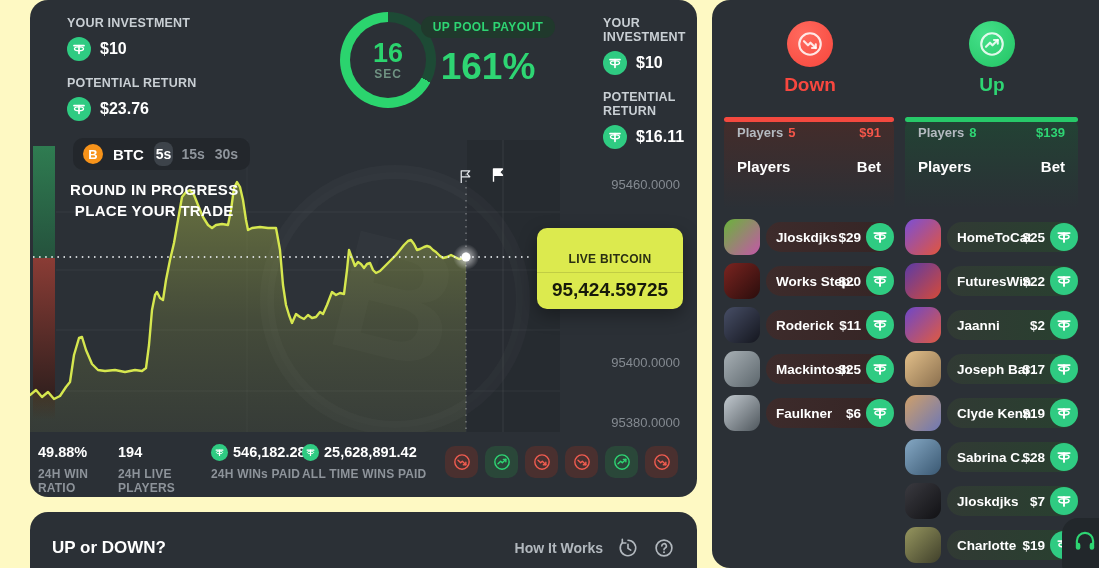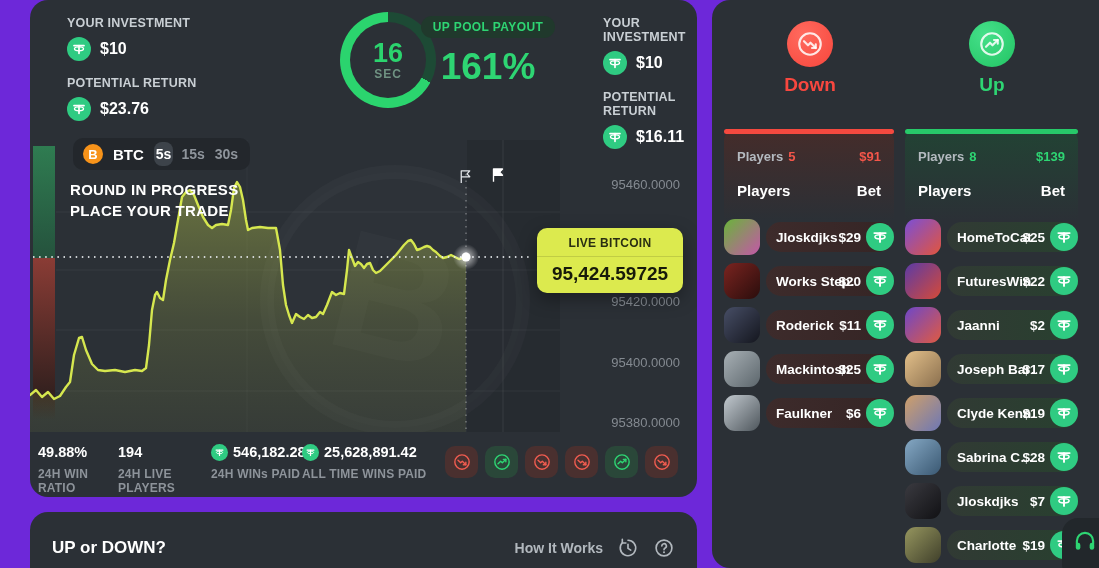--- a/index.html
+++ b/index.html
@@ -1,18 +1,18 @@
 <!DOCTYPE html>
 <html><head>
 <meta charset="utf-8">
 <style>
   * { margin:0; padding:0; box-sizing:border-box; }
   html,body { background:#1d2024; }
   body { font-family:"Liberation Sans","DejaVu Sans",sans-serif; }
-  .stage { position:relative; width:1099px; height:568px; background:#6d28d9; overflow:hidden; }
+  .stage { position:relative; width:1099px; height:568px; background:#fef9c3; overflow:hidden; }
 
   
   .main-panel { position:absolute; left:30px; top:0; width:667px; height:497px;
     background:#2b3036; border-radius:18px; overflow:hidden; }
 
   .label { font-size:12.5px; color:#c9cfd4; font-weight:600; letter-spacing:.2px; }
   .coin-row { display:flex; align-items:center; gap:9px; margin-top:7px; }
   .coin { width:24px; height:24px; border-radius:50%; background:#2fcb82; color:#fff;
     display:flex; align-items:center; justify-content:center; flex:0 0 auto; }
   .coin svg { width:16px; height:16px; }
@@ -50,29 +50,29 @@
 
   .tabbar { position:absolute; left:43px; top:-2px; height:32px; background:#23272c;
     border-radius:10px; display:flex; align-items:center; padding:0 10px; gap:10px; z-index:3; }
   .btc-ico { width:20px; height:20px; border-radius:50%; background:#f7931a; color:#fff;
     font-weight:800; font-size:13px; display:flex; align-items:center; justify-content:center; }
   .btc-label { font-size:15px; font-weight:800; color:#fff; }
   .tf { font-size:14px; font-weight:700; color:#8f959c; padding:4px 2px; border-radius:8px; cursor:pointer; }
   .tf.active { background:#3d434a; color:#fff; }
 
   .status { position:absolute; left:40px; top:39px; color:#fff; font-weight:800;
-    font-size:15px; letter-spacing:.3px; line-height:21px; z-index:2; }
+    font-size:15px; letter-spacing:.3px; line-height:21px; z-index:2;text-align:center; }
 
   .price-scale { position:absolute; right:17px; top:0; width:90px; height:100%; list-style:none; }
   .price-scale li { position:absolute; right:0; color:#848a91; font-size:13px; }
   .price-scale li:nth-child(1){top:37px} .price-scale li:nth-child(2){top:154px}
   .price-scale li:nth-child(3){top:215px} .price-scale li:nth-child(4){top:275px}
 
   .live-badge { position:absolute; left:507px; top:88px; width:146px; background:#dcea4e;
-    border-radius:10px; padding:8px 0 8px; text-align:center; z-index:4;
+    border-radius:10px; padding:24px 0 8px; text-align:center; z-index:4;
     box-shadow:0 6px 18px rgba(0,0,0,.35); }
   .lb-title { font-size:12px; font-weight:700; color:#2a2f12; letter-spacing:.3px;
     padding-bottom:6px; border-bottom:1px solid rgba(0,0,0,.12); }
   .lb-price { font-size:19px; font-weight:800; color:#171a0a; margin-top:6px; }
 
   
   .stats-row { position:absolute; left:8px; top:443px; display:flex; }
   .stat:nth-child(1){width:80px} .stat:nth-child(2){width:93px} .stat:nth-child(3){width:91px}
   .stat-value-row { display:flex; align-items:center; gap:5px; height:18px; }
   .coin-sm { width:17px; height:17px; } .coin-sm svg { width:11px; height:11px; }
@@ -99,21 +99,21 @@
     background:#2b3036; border-radius:18px 0 0 18px; overflow:hidden; }
   .side-btn { position:absolute; width:46px; height:46px; border-radius:50%; cursor:pointer;
     display:flex; align-items:center; justify-content:center; color:rgba(255,255,255,.85); }
   .side-btn.down { left:75px; top:21px; background:radial-gradient(circle at 35% 30%,#ff6a5e,#f7463c); }
   .side-btn.up { left:257px; top:21px; background:radial-gradient(circle at 35% 30%,#45e08a,#22c463); }
   .side-btn svg { width:30px; height:30px; }
   .side-label { position:absolute; top:74px; width:86px; text-align:center; font-size:19px; font-weight:800; }
   .side-label.down { left:55px; color:#f8473f; }
   .side-label.up { left:237px; color:#2ed573; }
 
-  .pool-card { position:absolute; top:117px; height:92px; border-radius:12px 12px 0 0; padding:12px 13px 0;margin-top:12px; }
+  .pool-card { position:absolute; top:117px; height:92px; border-radius:12px 12px 0 0; padding:0 13px 0; }
   .pool-card.down { left:12px; width:170px; background:linear-gradient(180deg,#452c2a,rgba(43,48,54,0)); }
   .pool-card.up { left:193px; width:173px; background:linear-gradient(180deg,#224334,rgba(43,48,54,0)); }
   .pool-card::before { content:""; position:absolute; left:0; top:0; right:0; height:5px; border-radius:6px; }
   .pool-card.down::before { background:#f4493f; }
   .pool-card.up::before { background:#27c969; }
   .pc-row1 { display:flex; align-items:center; margin-top:8px; font-size:13px; font-weight:700; color:#b4bac0; }
   .pc-count { margin-left:5px; }
   .pool-card.down .pc-count,.pool-card.down .pc-total { color:#f4564a; }
   .pool-card.up .pc-count,.pool-card.up .pc-total { color:#2ed573; }
   .pc-total { margin-left:auto; }

